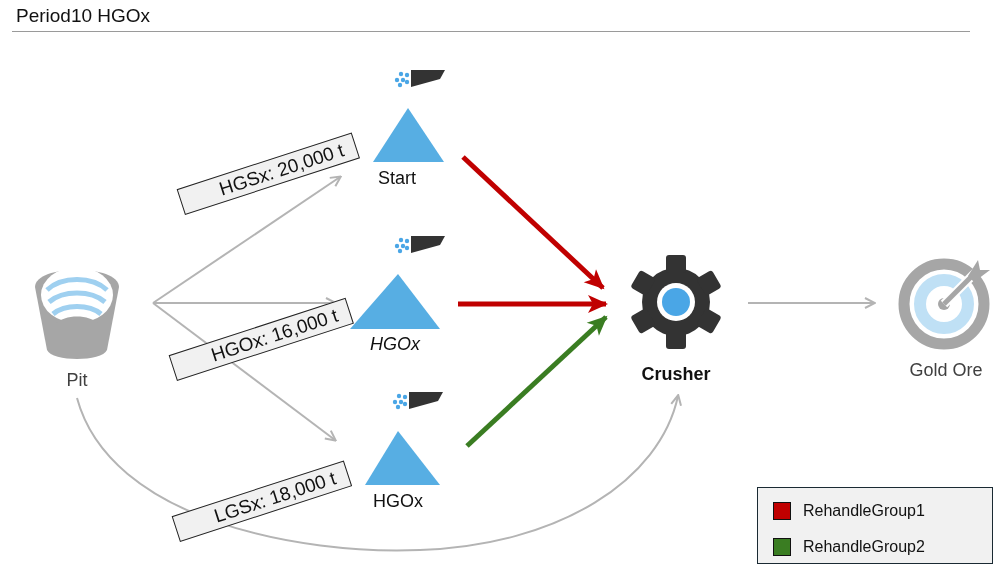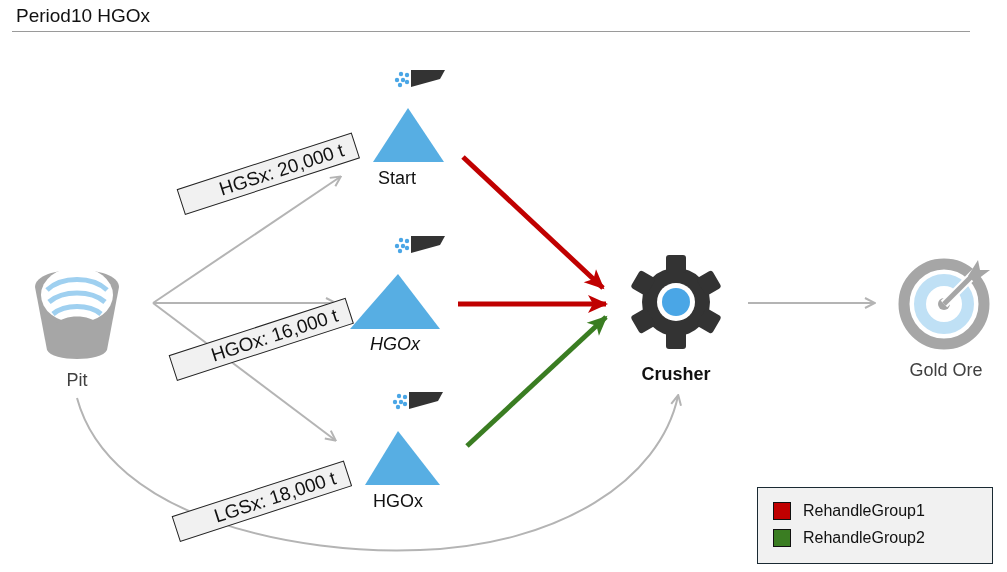--- a/index.html
+++ b/index.html
@@ -128,17 +128,17 @@
 
 <div class="tag" style="left:185px; top:188px; transform: rotate(-18deg);">HGSx: 20,000 t</div>
 <div class="tag" style="left:177px; top:354px; transform: rotate(-18deg);">HGOx: 16,000 t</div>
 <div class="tag" style="left:180px; top:515px; transform: rotate(-18deg);">LGSx: 18,000 t</div>
 
 <div class="legend">
   <div class="legend-item" style="top:14px;">
     <span class="legend-swatch" style="background:#c00000;"></span>
     <span>RehandleGroup1</span>
   </div>
-  <div class="legend-item" style="top:41px;">
+  <div class="legend-item" style="top:50px;">
     <span class="legend-swatch" style="background:#3a7d22;"></span>
     <span>RehandleGroup2</span>
   </div>
 </div>
 
 </body></html>

